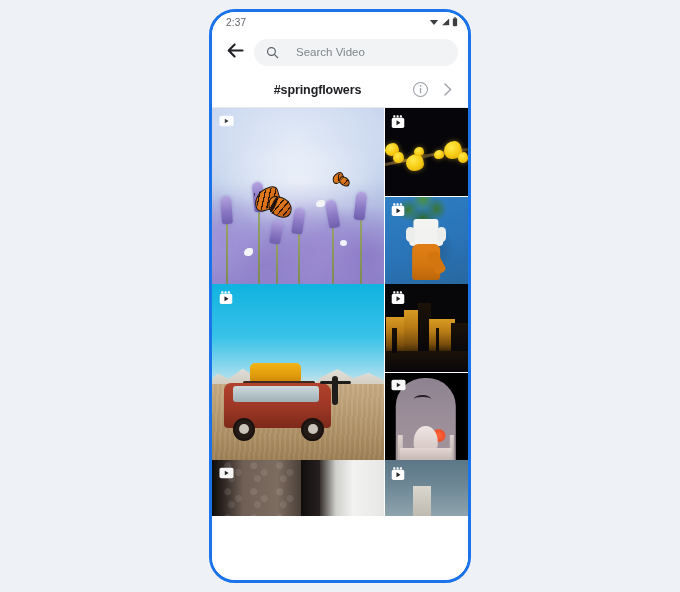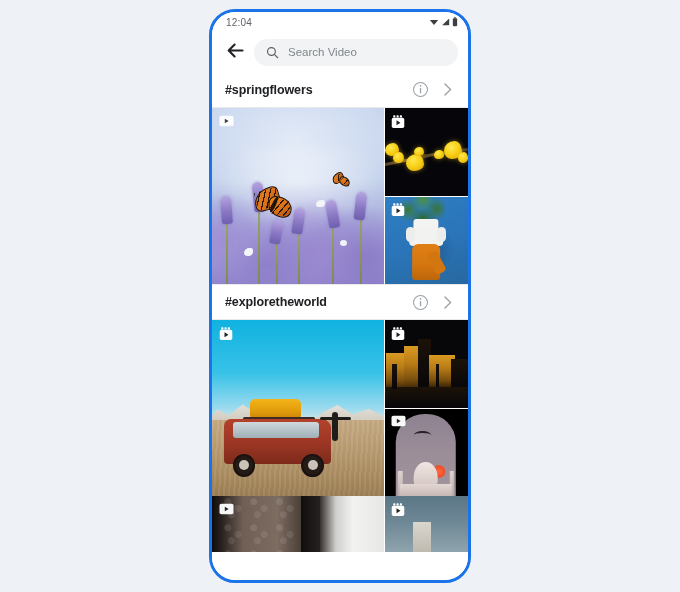--- a/index.html
+++ b/index.html
@@ -74,36 +74,38 @@
     flex: 1 1 auto;
     margin-left: 6px;
     height: 27px;
     background: #f1f3f4;
     border-radius: 14px;
     display: flex;
     align-items: center;
     padding: 0 12px;
     box-sizing: border-box;
     cursor: text;
+    gap: 8px;
   }
   .search-pill .mag { flex: 0 0 auto; display:flex; }
   .search-input-text {
     margin-left: 9px;
     font-size: 11.5px;
     color: #80868b;
     white-space: nowrap;
   }
 
   
   .feed {
     position: absolute;
     left: 0; right: 0;
     top: 60px; bottom: 0;
     background: #ffffff;
     overflow: hidden;
+    text-align: center;
   }
 
   
   .tag-row {
     height: 36px;
     display: flex;
     align-items: center;
     padding: 0 12px 0 13px;
     box-sizing: border-box;
     background: #ffffff;
@@ -449,21 +451,21 @@
 </style>
 </head>
 <body>
 
 <div id="stage">
 
   <div id="phone">
     <div id="screen">
 
       <div class="statusbar">
-        <span class="status-time">12:04</span>
+        <span class="status-time">2:37</span>
         <span class="status-icons">
           <span>
             <svg width="10" height="10" viewBox="0 0 12 12">
                 <path d="M1 3.5 L11 3.5 L6 9.6 Z" fill="#3c4043"></path>
               </svg>
           </span>
           <span>
             <svg width="9" height="10" viewBox="0 0 11 12">
                 <path d="M10 1.6 L10 10 L1.4 10 Z" fill="#3c4043"></path>
               </svg>
@@ -614,35 +616,20 @@
                     <rect x="10.6" y="0.4" width="2.6" height="2.6" rx=".7" fill="#ffffff"></rect>
                     <rect x="0.8" y="3.2" width="15.2" height="12.6" rx="2.2" fill="#ffffff"></rect>
                     <path d="M6.6 6.4 L11.4 9.4 L6.6 12.4 Z" fill="#202124"></path>
                   </svg>
                 </span>
               </div>
             </div>
           </div>
         </div>
 
-        <div class="tag-row">
-          <span class="tag-label">#exploretheworld</span>
-          <span class="tag-info">
-            <svg width="17" height="17" viewBox="0 0 20 20">
-              <circle cx="10" cy="10" r="8.2" fill="none" stroke="#9aa0a6" stroke-width="1.2"></circle>
-              <circle cx="10" cy="5.8" r="1" fill="#9aa0a6"></circle>
-              <rect x="9.3" y="8.2" width="1.5" height="6.2" rx=".7" fill="#9aa0a6"></rect>
-            </svg>
-          </span>
-          <span class="tag-chevron">
-            <svg width="17" height="17" viewBox="0 0 20 20">
-              <path d="M7 3.5 L13.6 10 L7 16.5" fill="none" stroke="#9aa0a6" stroke-width="1.6" stroke-linecap="round" stroke-linejoin="round"></path>
-            </svg>
-          </span>
-        </div>
 
         <div class="grid" style="height:176px">
           <div class="grid-big">
             <div class="tile">
               <div class="art">
                 <div class="suv-sky"></div>
                 <div class="suv-mtn"></div>
                 <div class="suv-mtn r"></div>
                 <div class="suv-ground"></div>
                 <div class="suv-lugg"></div>

